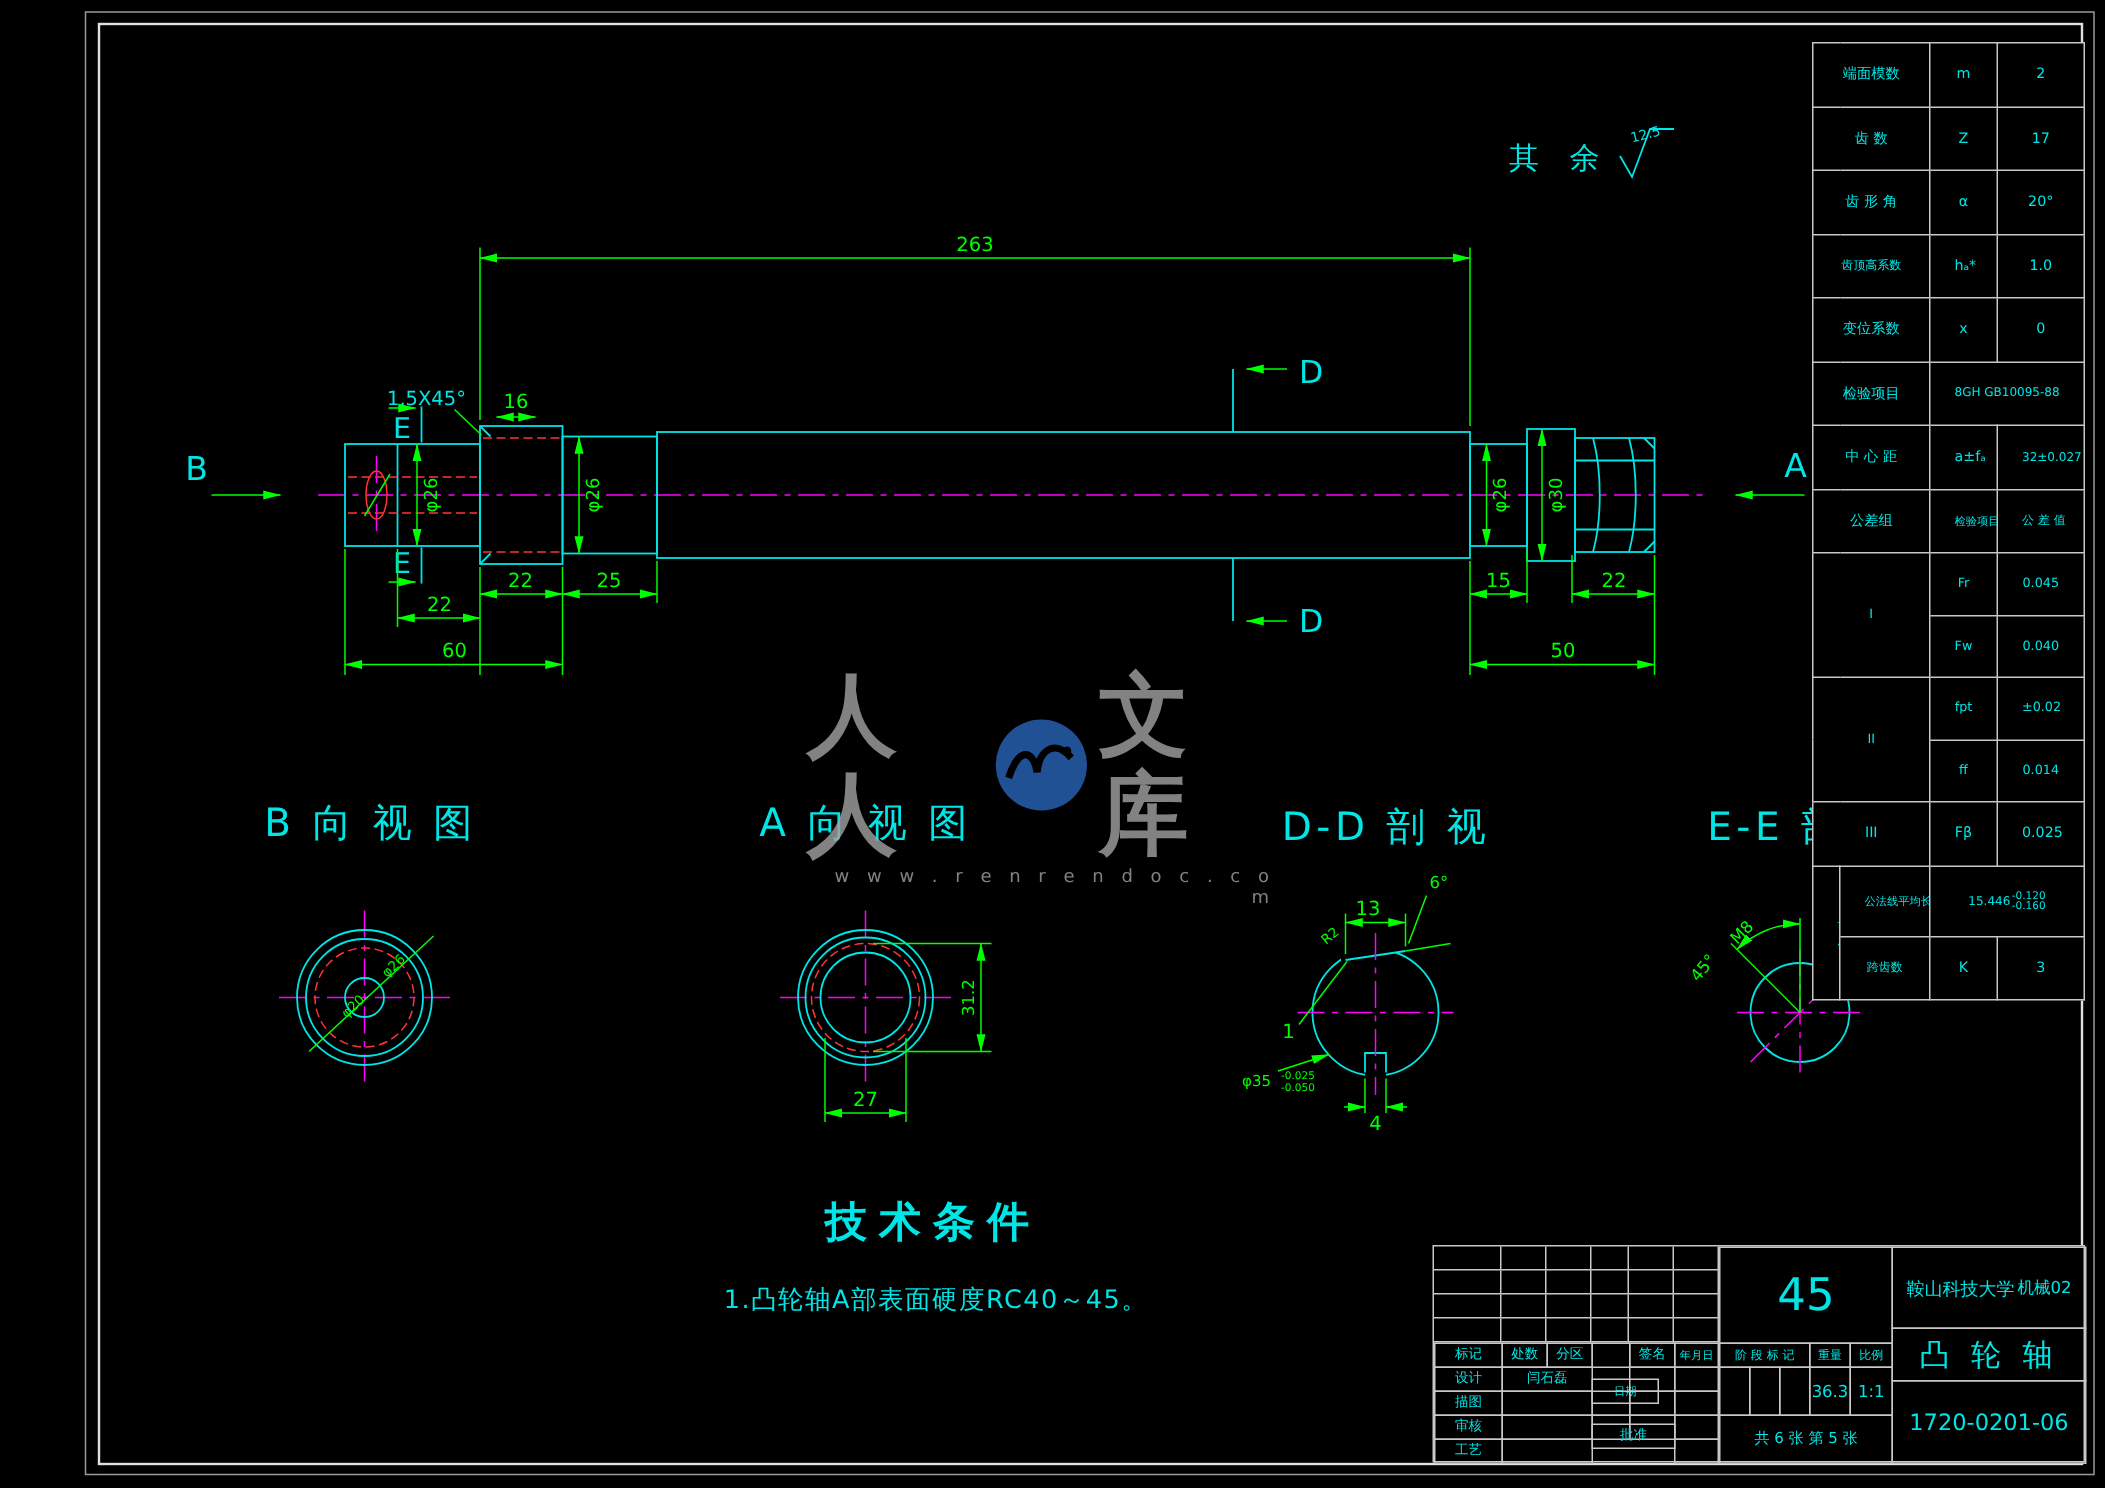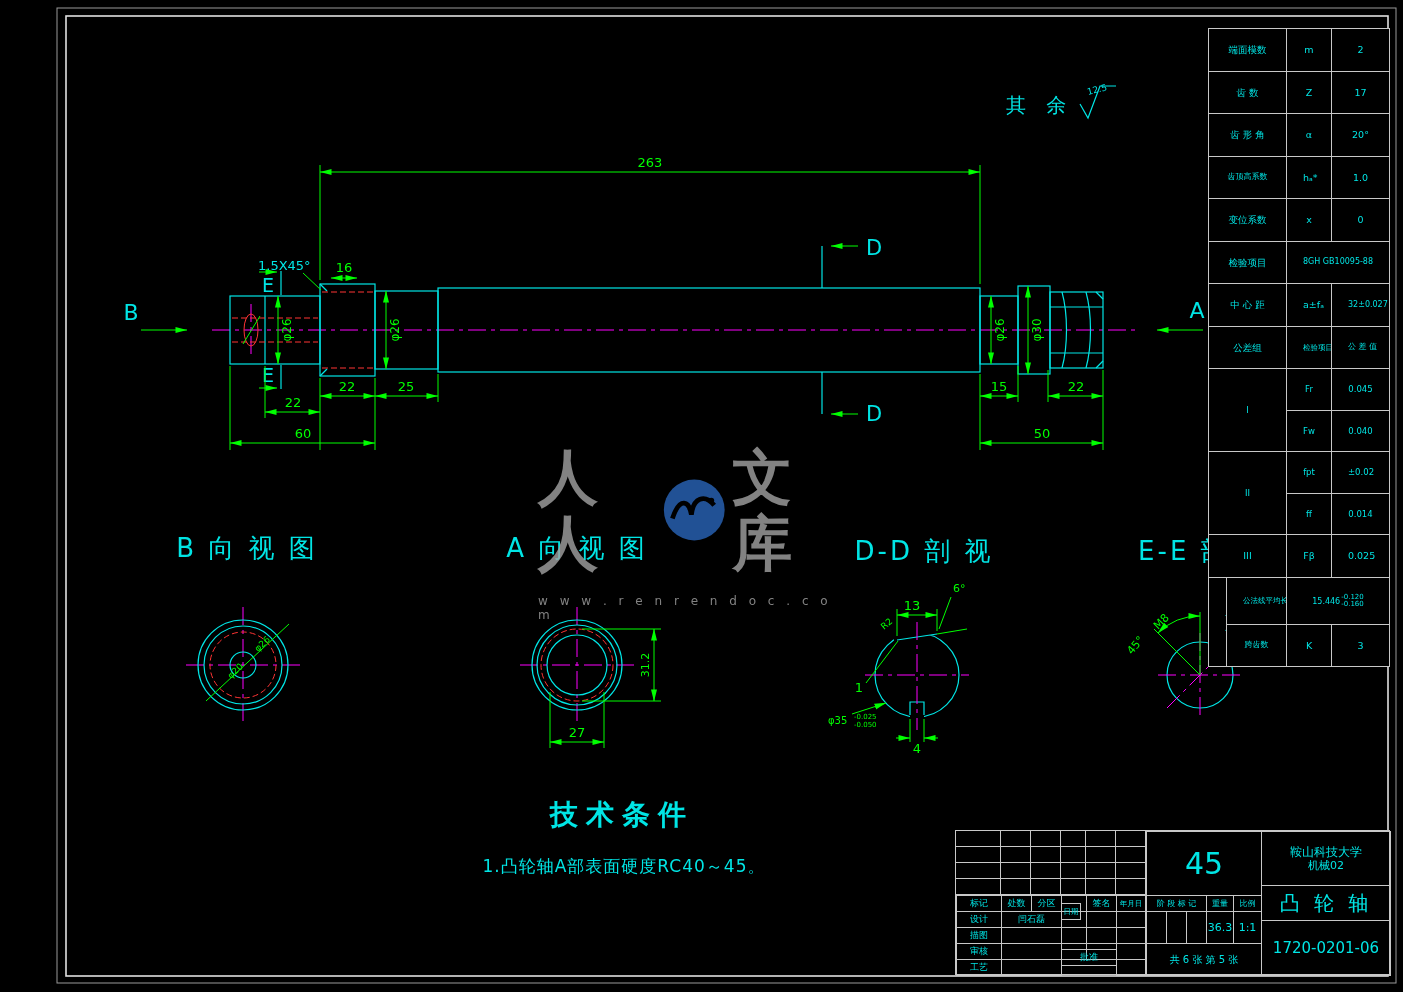--- a/index.html
+++ b/index.html
@@ -29,21 +29,21 @@
   .vside{font-size:9px;line-height:10px;white-space:normal !important}
   
   #title-block{position:absolute;left:955px;top:830px;width:435px;height:145px;color:#00e5e5;border:1px solid #c8c8c8;background:#000}
   .tb{position:absolute;border:1px solid #c8c8c8;display:flex;align-items:center;justify-content:center;text-align:center;overflow:hidden;font-size:9px;line-height:1}
   #tb-grid{position:absolute;left:0;top:0;width:190px;height:64px;display:grid;grid-template-columns:45px 30px 30px 25px 30px 30px;grid-template-rows:16px 16px 16px 16px}
   #tb-grid i{border-right:1px solid #c8c8c8;border-bottom:1px solid #c8c8c8}
   
   #watermark{position:absolute;left:538px;top:444px;width:312px;opacity:.8;color:#a3a3a3;z-index:5}
   #wm-row{display:flex;align-items:center;justify-content:center;gap:5px}
   .wm-big{font-size:60px;font-weight:bold;letter-spacing:2px;line-height:1.1}
-  #wm-url{margin-top:18px;text-align:left;font-size:12px;letter-spacing:4px}
+  #wm-url{margin-top:1px;text-align:right;font-size:12px;letter-spacing:4px}
 </style>
 </head>
 <body>
 
 <div id="stage">
 
 <svg width="1403" height="992" viewBox="0 0 1403 992">
   <defs>
     <marker id="aG" viewBox="0 0 10 6" refX="9.6" refY="3" markerWidth="12" markerHeight="7.2" orient="auto-start-reverse">
       <path d="M10,3 L0,0.5 L0,5.5 Z" fill="#00ff00"></path>
@@ -382,21 +382,21 @@
 
   <div class="tb" style="left:0;top:64px;width:46px;height:17px">标记</div>
   <div class="tb" style="left:45px;top:64px;width:31px;height:17px">处数</div>
   <div class="tb" style="left:75px;top:64px;width:31px;height:17px">分区</div>
   <div class="tb" style="left:105px;top:64px;width:26px;height:17px"></div>
   <div class="tb" style="left:130px;top:64px;width:31px;height:17px">签名</div>
   <div class="tb" style="left:160px;top:64px;width:30px;height:17px;font-size:7.5px">年月日</div>
 
   <div class="tb" style="left:0;top:80px;width:46px;height:17px">设计</div>
   <div class="tb" style="left:45px;top:80px;width:61px;height:17px">闫石磊</div>
-  <div class="tb" style="left:105px;top:72px;width:20px;height:17px;font-size:7.5px">日期</div>
+  <div class="tb" style="left:105px;top:88px;width:45px;height:17px;font-size:7.5px">日期</div>
   <div class="tb" style="left:130px;top:80px;width:31px;height:17px"></div>
   <div class="tb" style="left:160px;top:80px;width:30px;height:17px"></div>
 
   <div class="tb" style="left:0;top:96px;width:46px;height:17px">描图</div>
   <div class="tb" style="left:45px;top:96px;width:61px;height:17px"></div>
   <div class="tb" style="left:105px;top:96px;width:26px;height:17px"></div>
   <div class="tb" style="left:130px;top:96px;width:31px;height:17px"></div>
   <div class="tb" style="left:160px;top:96px;width:30px;height:17px"></div>
 
   <div class="tb" style="left:0;top:112px;width:46px;height:17px">审核</div>
@@ -414,21 +414,21 @@
   <div class="tb" style="left:190px;top:64px;width:61px;height:17px;font-size:8px">阶 段 标 记</div>
   <div class="tb" style="left:250px;top:64px;width:28px;height:17px;font-size:8px">重量</div>
   <div class="tb" style="left:277px;top:64px;width:29px;height:17px;font-size:8px">比例</div>
   <div class="tb" style="left:190px;top:80px;width:21px;height:33px"></div>
   <div class="tb" style="left:210px;top:80px;width:21px;height:33px"></div>
   <div class="tb" style="left:230px;top:80px;width:21px;height:33px"></div>
   <div class="tb" style="left:250px;top:80px;width:28px;height:33px;font-size:11px">36.3</div>
   <div class="tb" style="left:277px;top:80px;width:29px;height:33px;font-size:11px">1:1</div>
   <div class="tb" style="left:190px;top:112px;width:116px;height:33px;font-size:10px">共 6 张  第 5 张</div>
 
-  <div class="tb" style="left:305px;top:0;width:130px;height:55px;flex-direction:column;gap:2px">
+  <div class="tb" style="left:305px;top:0;width:130px;height:55px;flex-direction:row;gap:2px">
     <span style="font-size:12px">鞍山科技大学</span>
     <span style="font-size:11px">机械02</span>
   </div>
   <div class="tb" style="left:305px;top:54px;width:130px;height:36px;font-size:20px;letter-spacing:4px">凸 轮 轴</div>
   <div class="tb" style="left:305px;top:89px;width:130px;height:56px;font-size:15px">1720-0201-06</div>
 </div>
 
 <div id="watermark">
   <div id="wm-row">
     <span class="wm-big">人人</span>

